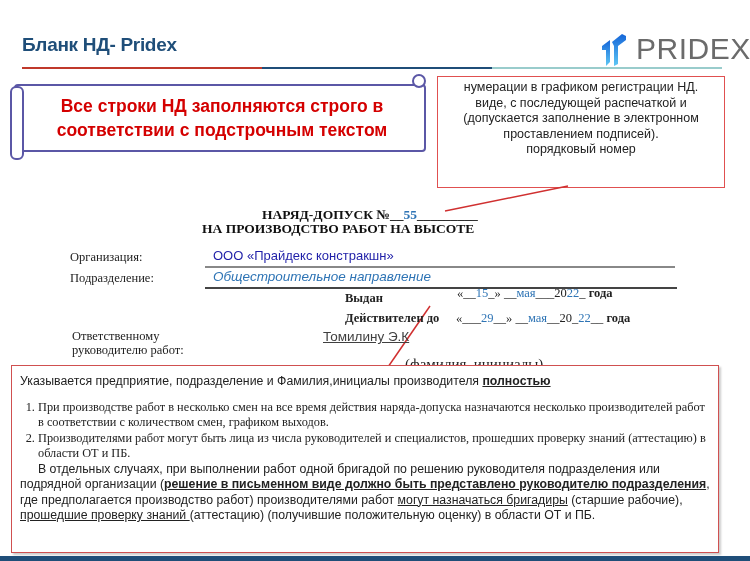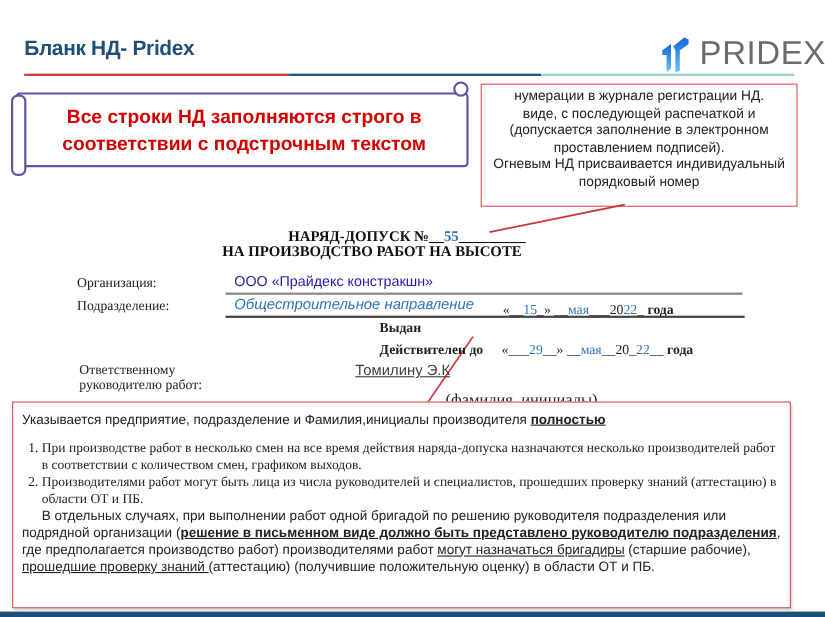--- a/index.html
+++ b/index.html
@@ -57,25 +57,24 @@
 <div class="abs scroll"></div>
 <div class="abs scroll-rod-left"></div>
 <div class="abs scroll-curl-right"></div>
 <div class="abs scroll-text">
   <div>Все строки НД заполняются строго в</div>
   <div>соответствии с подстрочным текстом</div>
 </div>
 
 <div class="abs callout-top"></div>
 <div class="abs callout-top-text">
-  <div>нумерации в журнале регистрации НД.</div>
+  <div>нумерации в графиком регистрации НД.</div>
   <div>виде, с последующей распечаткой и</div>
   <div>(допускается заполнение в электронном</div>
   <div>проставлением подписей).</div>
-  <div>Огневым НД присваивается индивидуальный</div>
   <div>порядковый номер</div>
 </div>
 
 <svg class="abs" style="left:0;top:0;" width="750" height="561">
   <line x1="568" y1="186" x2="445" y2="211" stroke="#d03030" stroke-width="1.5"></line>
   <line x1="430" y1="306" x2="388" y2="367" stroke="#d03030" stroke-width="1.5"></line>
 </svg>
 
 <div class="abs doc-title1">
   <span>НАРЯД-ДОПУСК №</span>__<span class="num55">55</span>_________
@@ -84,21 +83,21 @@
 
 <div class="abs serif-lbl" style="left:70px;top:250px;">Организация:</div>
 <div class="abs blue-val" style="left:213px;top:248px;">ООО «Прайдекс констракшн»</div>
 <div class="abs hr-gray"></div>
 
 <div class="abs serif-lbl" style="left:70px;top:271px;">Подразделение:</div>
 <div class="abs blue-ital" style="left:213px;top:269px;">Общестроительное направление</div>
 <div class="abs hr-dark"></div>
 
 <div class="abs serif-lbl" style="left:345px;top:291px;font-weight:bold;">Выдан</div>
-<div class="abs serif-lbl" style="left:457px;top:274px;">«__<span class="date-blue">15</span>_» __<span class="date-blue">мая</span>___<span>20</span><span class="date-blue">22</span>_ <b>года</b></div>
+<div class="abs serif-lbl" style="left:457px;top:286px;">«__<span class="date-blue">15</span>_» __<span class="date-blue">мая</span>___<span>20</span><span class="date-blue">22</span>_ <b>года</b></div>
 
 <div class="abs serif-lbl" style="left:345px;top:311px;font-weight:bold;">Действителен до</div>
 <div class="abs serif-lbl" style="left:456px;top:311px;">«___<span class="date-blue">29</span>__» __<span class="date-blue">мая</span>__<span>20</span>_<span class="date-blue">22</span>__ <b>года</b></div>
 
 <div class="abs serif-lbl" style="left:72px;top:329px;line-height:14px;">
   <div>Ответственному</div>
   <div>руководителю работ:</div>
 </div>
 <div class="abs resp-name">Томилину Э.К</div>
 <div class="abs serif-lbl" style="left:405px;top:356px;font-size:15px;">(фамилия, инициалы)</div>

